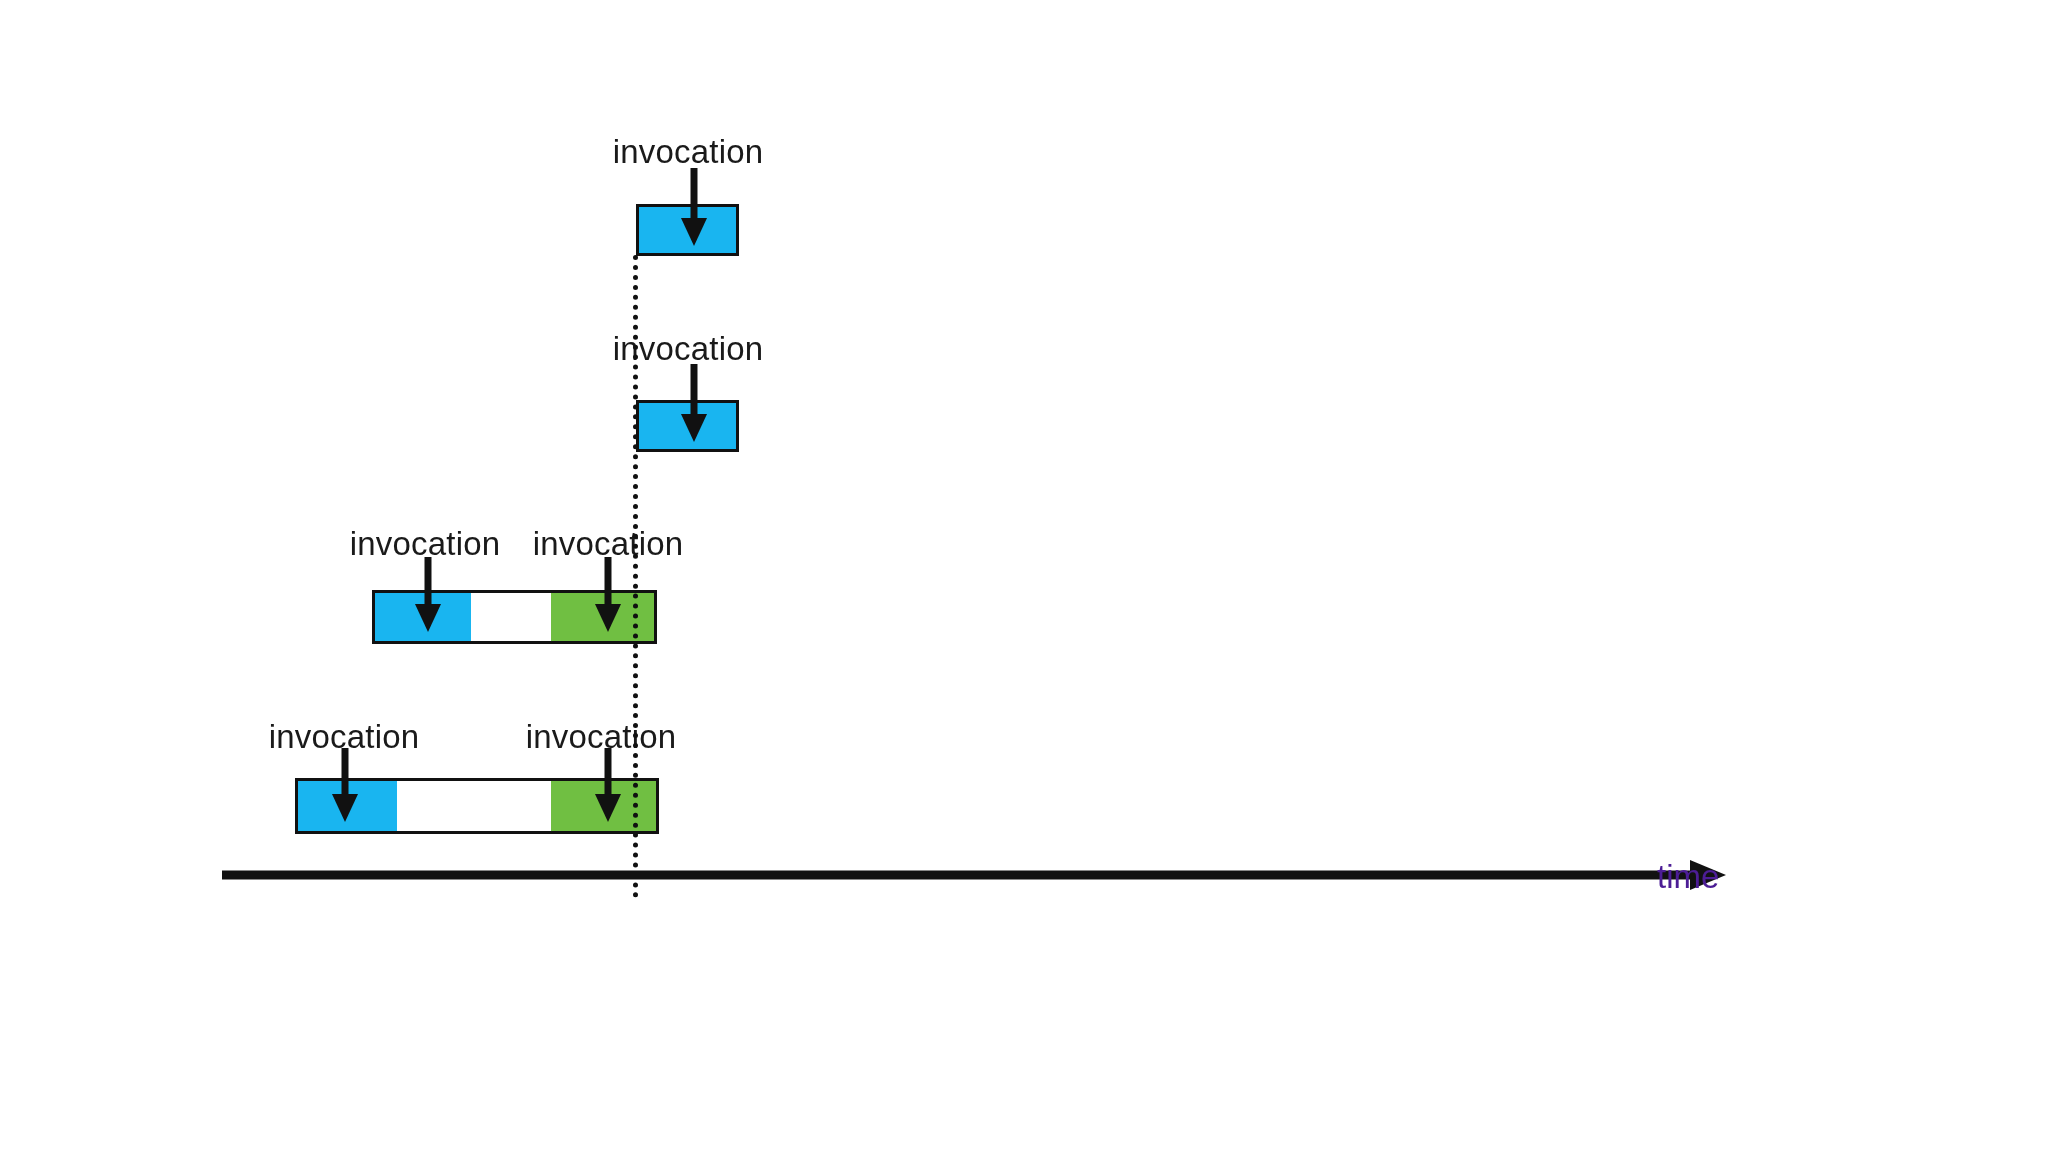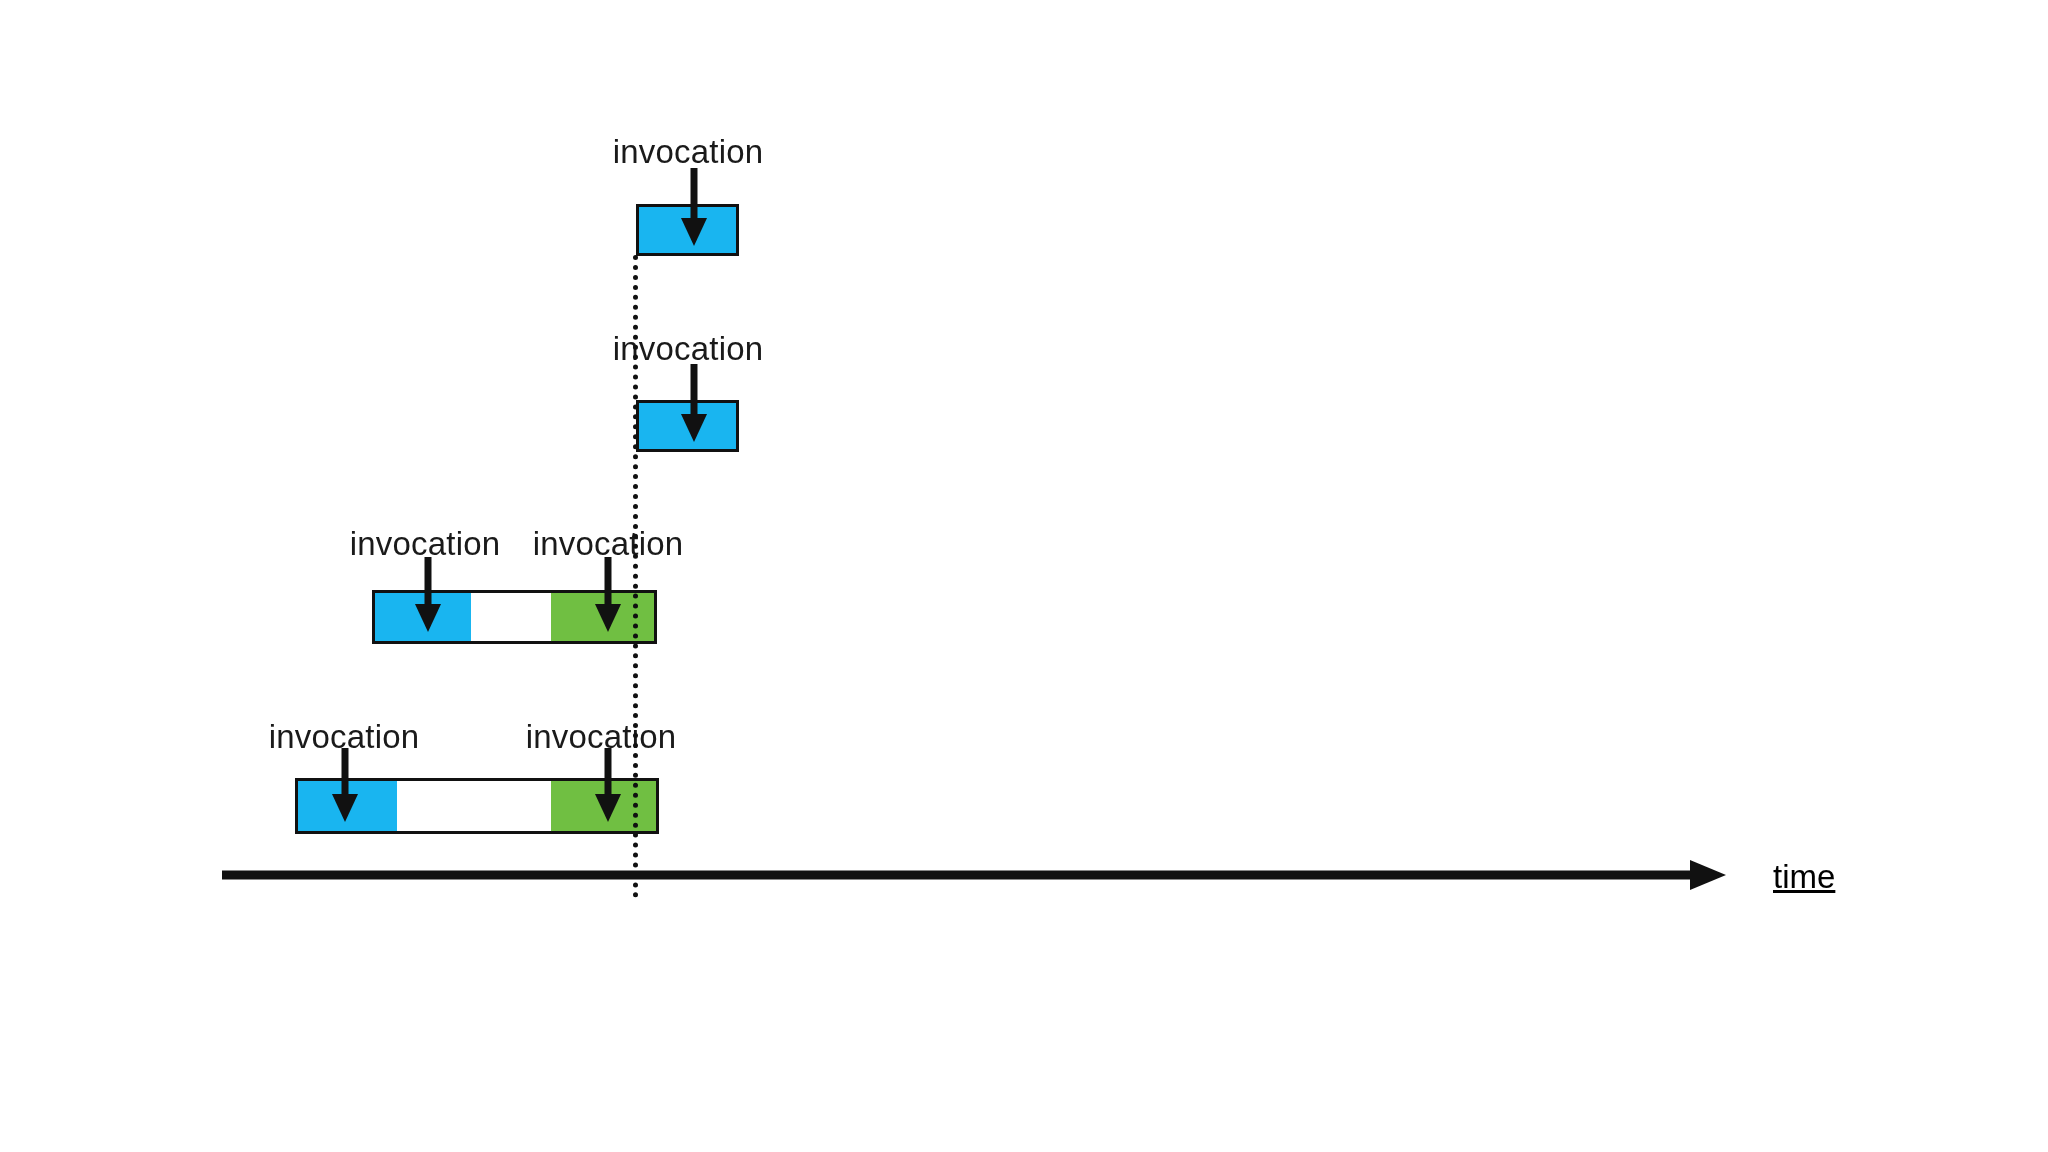--- a/index.html
+++ b/index.html
@@ -120,15 +120,15 @@
       </svg>
     </div>
 
   <div id="marker-line" class="dotted-line" style="left: 633px; top: 255px; height: 643px; border-left-width: 5px; border-left-color: rgb(17, 17, 17);"></div>
 
   <svg id="time-axis" class="axis" xmlns="http://www.w3.org/2000/svg" width="1504" height="36" viewBox="0 0 1504 36" style="left: 222px; top: 857px;">
       <line x1="0" y1="18" x2="1468" y2="18" stroke="#111111" stroke-width="9"></line>
       <polygon points="1468,3 1504,18 1468,33" fill="#111111"></polygon>
     </svg>
 
-  <div id="time-axis-label" class="axis-label" style="left: 1773px; top: 860px; color: #000000; text-decoration: underline;">time</div>
+  <div id="time-axis-label" class="axis-label" style="left: 1657px; top: 860px; color: #4c1d95;">time</div>
 
 </div>
 
 </body></html>

